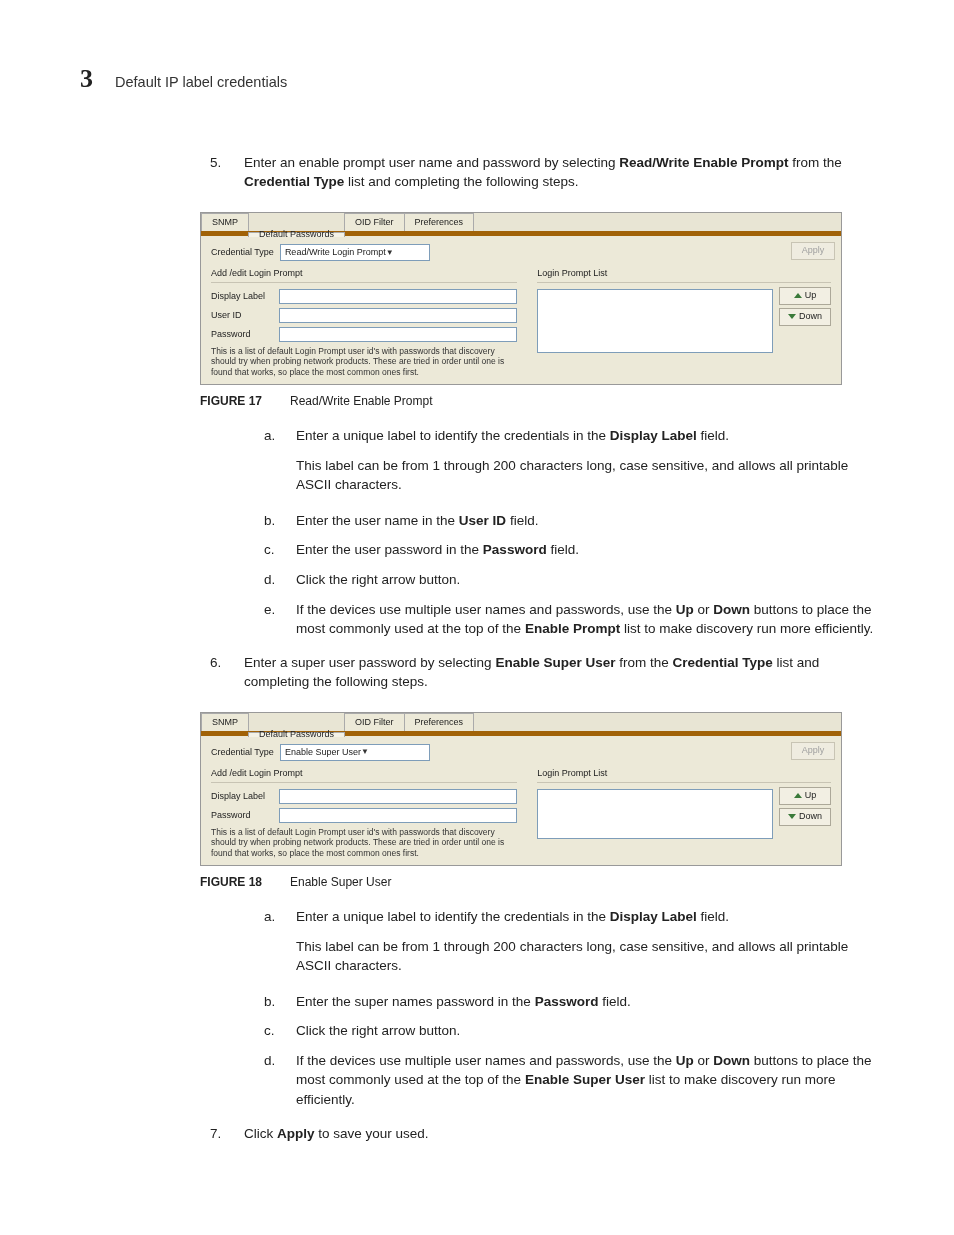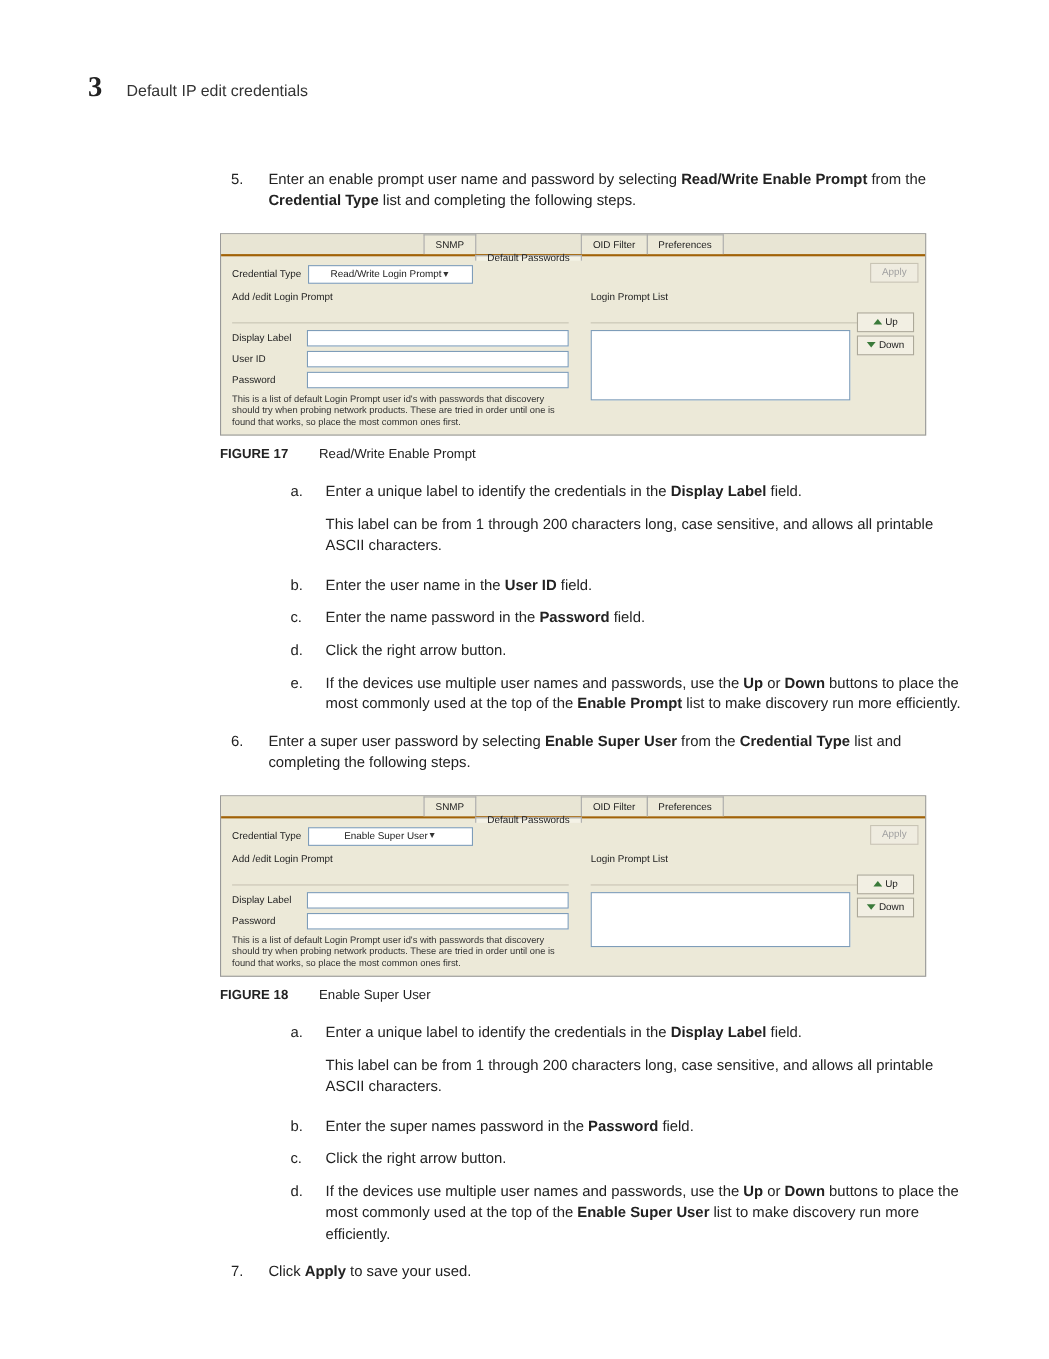--- a/index.html
+++ b/index.html
@@ -73,25 +73,24 @@
   .panel {
     border: 1px solid #999;
     font-family: Tahoma, Arial, sans-serif;
     font-size: 9px;
     color: #222;
     background: #ece9d8;
     width: 640px;
   }
   .tabs {
     display: flex;
-    border-bottom: 2px solid #a16207;
+    border-bottom: 5px solid #a16207;
     background: #e8e5d4;
     height: 18px;
     align-items: stretch;
-    justify-content: center;
   }
   .tab {
     padding: 2px 10px;
     border: 1px solid #aaa;
     border-bottom: none;
     background: #ece9d8;
     margin-right: -1px;
     display:flex;
     align-items:center;
   }
@@ -110,37 +109,37 @@
     align-items: center;
     gap: 6px;
     margin-bottom: 6px;
   }
   .dropdown {
     border: 1px solid #7e9db9;
     background: #fff;
     padding: 1px 4px;
     width: 140px;
     display:flex;
-    justify-content: center;
+    justify-content: flex-start;
     align-items:center;
     height:13px;
   }
   .dd-arrow {
     font-size: 8px;
     color: #333;
   }
   .panel-cols {
     display:flex;
     gap: 20px;
   }
   .panel-col-left { flex: 1 1 50%; }
   .panel-col-right { flex: 1 1 48%; position:relative; }
   .section-title {
     border-bottom: 1px solid #c8c4b4;
-    padding-bottom: 16px;
+    padding-bottom: 2px;
     margin-bottom: 6px;
     font-size: 9px;
   }
   .form-line {
     display:flex;
     align-items:center;
     gap:6px;
     margin-bottom:4px;
   }
   .form-label { width: 62px; }
@@ -202,21 +201,21 @@
     font-size: 9px;
     display:flex;align-items:center;justify-content:center;
   }
   .hasfield .listbox { height:48px; }
 </style>
 </head>
 <body>
 
 <div class="page-header">
   <span class="chapter-num">3</span>
-  <span class="chapter-title">Default IP edit credentials</span>
+  <span class="chapter-title">Default IP label credentials</span>
 </div>
 
 <div class="content">
 
 <ol class="main-list">
   <li>
     <span class="num">5.</span>
     <span>
       <span>Enter an enable prompt user name and password by selecting </span><span class="bold">Read/Write Enable Prompt</span><span> from the </span><span class="bold">Credential Type</span><span> list and completing the following steps.</span>
     </span>
@@ -288,21 +287,21 @@
       <span>Enter a unique label to identify the credentials in the </span><span class="bold">Display Label</span><span> field.</span>
       <div class="sub-note">This label can be from 1 through 200 characters long, case sensitive, and allows all printable ASCII characters.</div>
     </div>
   </li>
   <li>
     <span class="letter">b.</span>
     <div><span>Enter the user name in the </span><span class="bold">User ID</span><span> field.</span></div>
   </li>
   <li>
     <span class="letter">c.</span>
-    <div><span>Enter the name password in the </span><span class="bold">Password</span><span> field.</span></div>
+    <div><span>Enter the user password in the </span><span class="bold">Password</span><span> field.</span></div>
   </li>
   <li>
     <span class="letter">d.</span>
     <div>Click the right arrow button.</div>
   </li>
   <li>
     <span class="letter">e.</span>
     <div><span>If the devices use multiple user names and passwords, use the </span><span class="bold">Up</span><span> or </span><span class="bold">Down</span><span> buttons to place the most commonly used at the top of the </span><span class="bold">Enable Prompt</span><span> list to make discovery run more efficiently.</span></div>
   </li>
 </ol>

